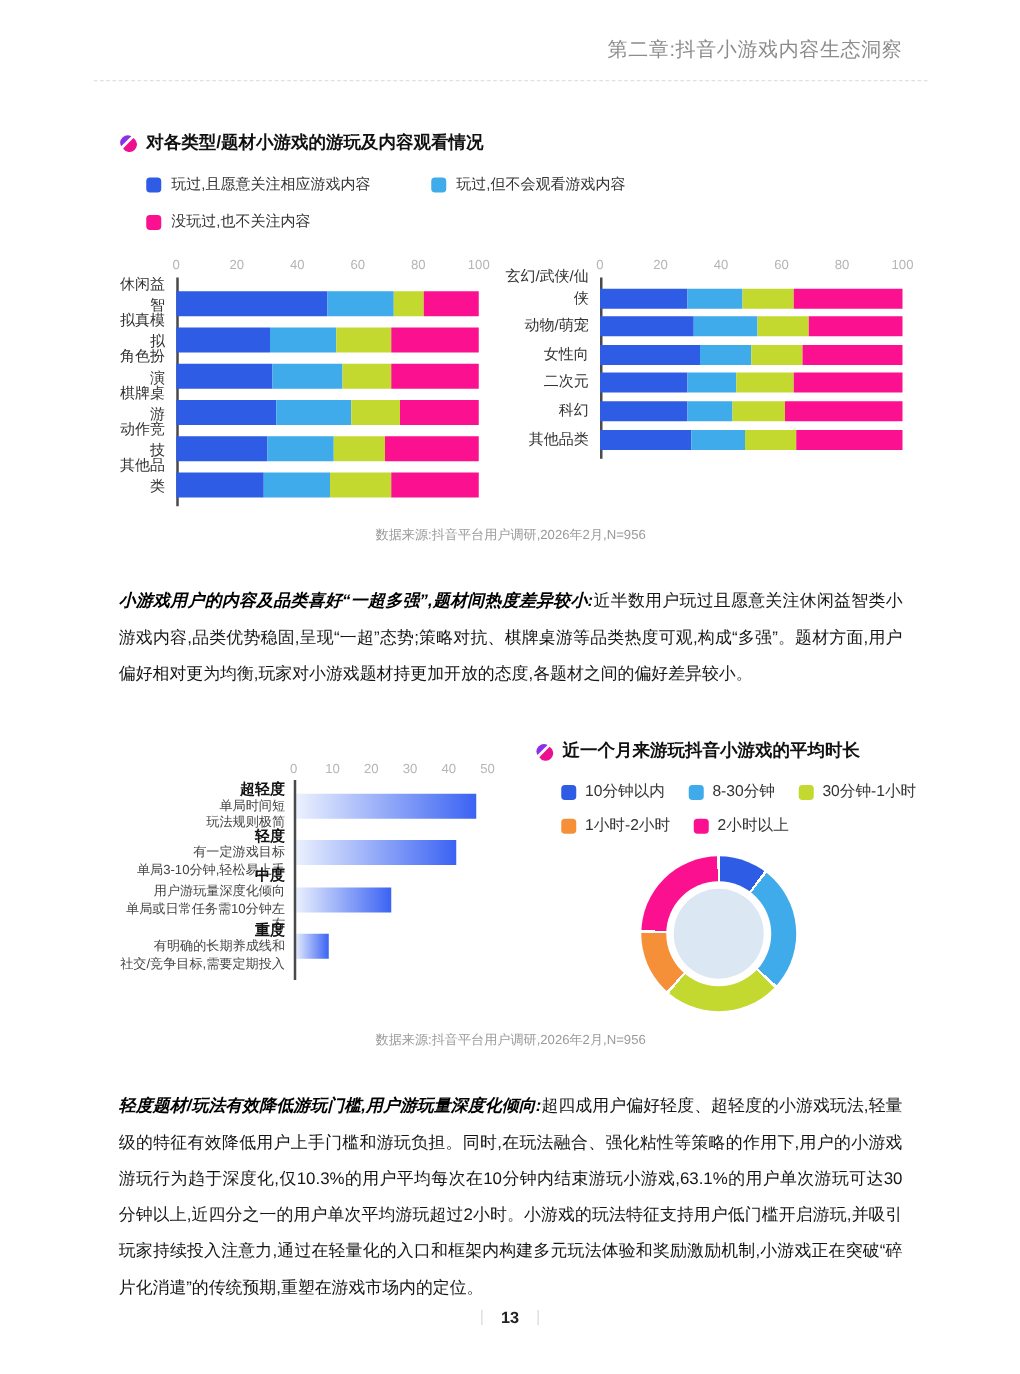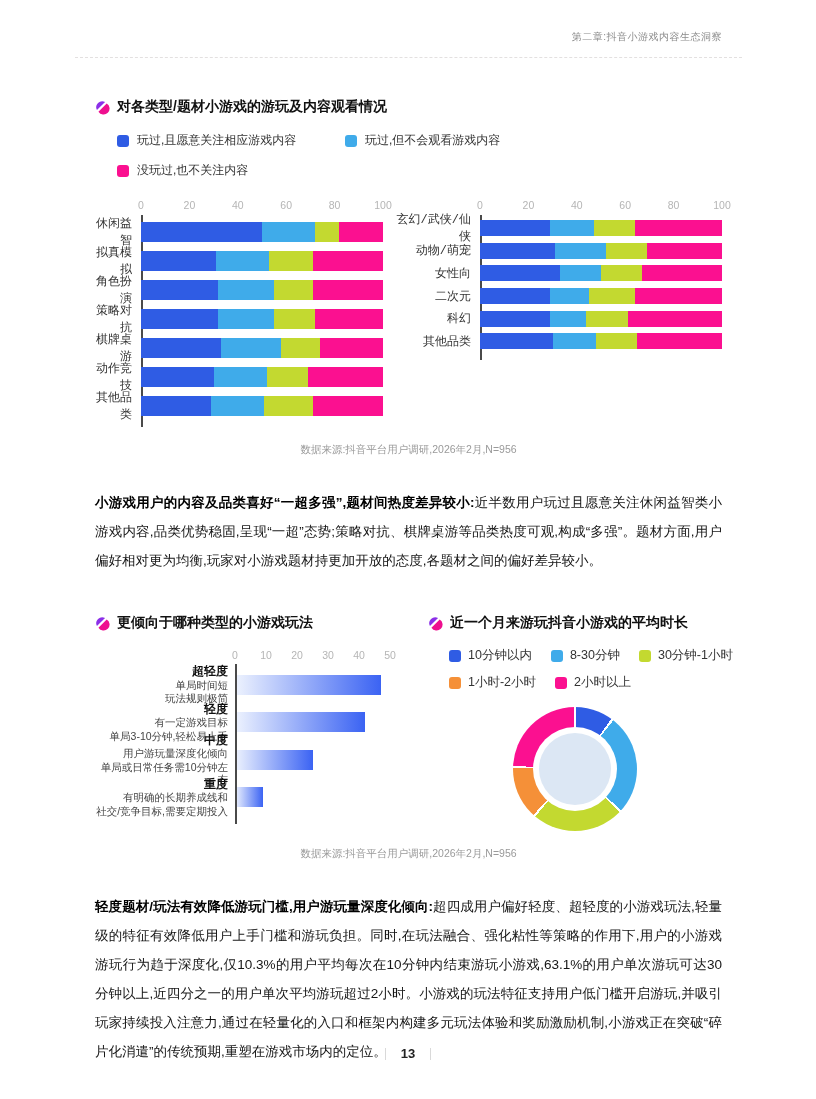--- a/index.html
+++ b/index.html
@@ -1,50 +1,50 @@
 <!DOCTYPE html>
 <html><head>
 <meta charset="utf-8">
 <style>
   * { margin:0; padding:0; box-sizing:border-box; }
   html,body { background:#fff; }
   body { font-family:"Liberation Sans", sans-serif; }
   .page { position:relative; width:816px; height:1099px; margin:0 auto; background:#fff; overflow:hidden; padding:30px 94px 0 95px; }
 
-  .hdr { text-align:right; font-size:10px; color:#8c8c8c; letter-spacing:.5px; }
+  .hdr { text-align:right; font-size:16px; color:#8c8c8c; letter-spacing:.5px; }
   .hdr-divider { margin:13px -20px 0 -20px; border-top:1px dashed #e3e0e0; height:0; }
 
   .sec-title { display:flex; align-items:center; gap:7px; font-size:14px; font-weight:700; color:#111; }
   .sec-title .gem { flex:0 0 auto; display:inline-flex; }
   .s1-title { margin-top:40px; }
 
   .legend-grid { margin:16px 0 0 22px; display:grid; grid-template-columns:228px auto; row-gap:13px; }
   .legend-item { display:flex; align-items:center; gap:8px; font-size:12px; color:#333; }
   .sw { width:12px; height:12px; border-radius:3px; flex:0 0 auto; }
 
   .charts-row { display:flex; justify-content:space-between; margin-top:20px; }
   .sc { position:relative; }
   .sc-ticks { position:relative; height:18px; font-size:10.5px; color:#b5b5b5; }
   .sc-ticks span { position:absolute; top:0; transform:translateX(-50%); }
   .sc-plot { position:relative; padding-bottom:7px; }
   .sc-axis { position:absolute; width:2px; background:#4a4a4a; top:-2px; bottom:0; }
-  .sc-row { display:flex; align-items:center;font-family:Liberation Mono, monospace; }
+  .sc-row { display:flex; align-items:flex-end; }
   .sc-label { font-size:12px; color:#333; text-align:right; padding-right:9px; }
   .sc-barcell { position:relative; }
   .sc-bar { display:flex; }
   .seg { height:100%; }
   .c1 .sc-row { height:29px; } .c1 .sc-bar { height:20px; }
   .c2 .sc-row { height:22.6px; } .c2 .sc-bar { height:16px; }
   .c1 { width:288px; } .c1 .sc-label { width:46px; flex:0 0 46px; } .c1 .sc-barcell { width:242px; } .c1 .sc-ticks { margin-left:46px; width:242px; } .c1 .sc-axis { left:46px; }
   .c2 { width:328px; } .c2 .sc-label { width:86px; flex:0 0 86px; } .c2 .sc-barcell { width:242px; } .c2 .sc-ticks { margin-left:86px; width:242px; } .c2 .sc-axis { left:86px; }
 
   .src { margin-top:16px; text-align:center; font-size:10.5px; color:#9a9a9a; }
 
   .para { margin-top:31px; font-size:13.5px; line-height:29px; color:#151515; text-align:justify; }
-  .para b { color:#000; }
+  .para b { color:#000;font-style:italic; }
 
   .bottom-row { display:flex; margin-top:39px; }
   .bl { width:333px; flex:0 0 333px; }
   .br { flex:1; }
 
   .ps { margin-top:17px; }
   .ps-ticks { position:relative; height:17px; margin-left:140px; width:155px; font-size:10.5px; color:#b5b5b5; }
   .ps-ticks span { position:absolute; top:0; transform:translateX(-50%); }
   .ps-plot { position:relative; padding-bottom:8px; }
   .ps-axis { position:absolute; left:140px; width:2px; background:#4a4a4a; top:-2px; bottom:0; }
@@ -139,31 +139,20 @@
             <div class="sc-barcell">
               <div class="sc-bar">
                 <div class="seg" style="width: 32%; background: rgb(47, 92, 228);"></div>
                 <div class="seg" style="width: 23%; background: rgb(63, 171, 234);"></div>
                 <div class="seg" style="width: 16%; background: rgb(195, 217, 48);"></div>
                 <div class="seg" style="width: 29%; background: rgb(251, 16, 144);"></div>
               </div>
             </div>
           </div>
           <div class="sc-row">
-            <div class="sc-label">策略对抗</div>
-            <div class="sc-barcell">
-              <div class="sc-bar">
-                <div class="seg" style="width: 32%; background: rgb(47, 92, 228);"></div>
-                <div class="seg" style="width: 23%; background: rgb(63, 171, 234);"></div>
-                <div class="seg" style="width: 17%; background: rgb(195, 217, 48);"></div>
-                <div class="seg" style="width: 28%; background: rgb(251, 16, 144);"></div>
-              </div>
-            </div>
-          </div>
-          <div class="sc-row">
             <div class="sc-label">棋牌桌游</div>
             <div class="sc-barcell">
               <div class="sc-bar">
                 <div class="seg" style="width: 33%; background: rgb(47, 92, 228);"></div>
                 <div class="seg" style="width: 25%; background: rgb(63, 171, 234);"></div>
                 <div class="seg" style="width: 16%; background: rgb(195, 217, 48);"></div>
                 <div class="seg" style="width: 26%; background: rgb(251, 16, 144);"></div>
               </div>
             </div>
           </div>
@@ -271,29 +260,20 @@
         </div>
       </div>
   </div>
 
   <div class="src">数据来源:抖音平台用户调研,2026年2月,N=956</div>
 
   <p class="para"><b>小游戏用户的内容及品类喜好“一超多强”,题材间热度差异较小:</b><span>近半数用户玩过且愿意关注休闲益智类小游戏内容,品类优势稳固,呈现“一超”态势;策略对抗、棋牌桌游等品类热度可观,构成“多强”。题材方面,用户偏好相对更为均衡,玩家对小游戏题材持更加开放的态度,各题材之间的偏好差异较小。</span></p>
 
   <div class="bottom-row">
     <div class="bl">
-      <div class="sec-title">
-        <span class="gem">
-          <svg width="15" height="15" viewBox="0 0 20 20">
-            <path d="M2.6 13.4 A8 8 0 0 1 13.4 2.6 Z" fill="#8b2fe8"></path>
-            <path d="M15.6 4.6 A8 8 0 1 1 4.6 15.6 Z" fill="#ee0f8f"></path>
-          </svg>
-        </span>
-        <span>更倾向于哪种类型的小游戏玩法</span>
-      </div>
       <div class="ps" id="chart-playstyle">
           <div class="ps-ticks">
             <span style="left: 0%;">0</span>
             <span style="left: 20%;">10</span>
             <span style="left: 40%;">20</span>
             <span style="left: 60%;">30</span>
             <span style="left: 80%;">40</span>
             <span style="left: 100%;">50</span>
           </div>
           <div class="ps-plot">

